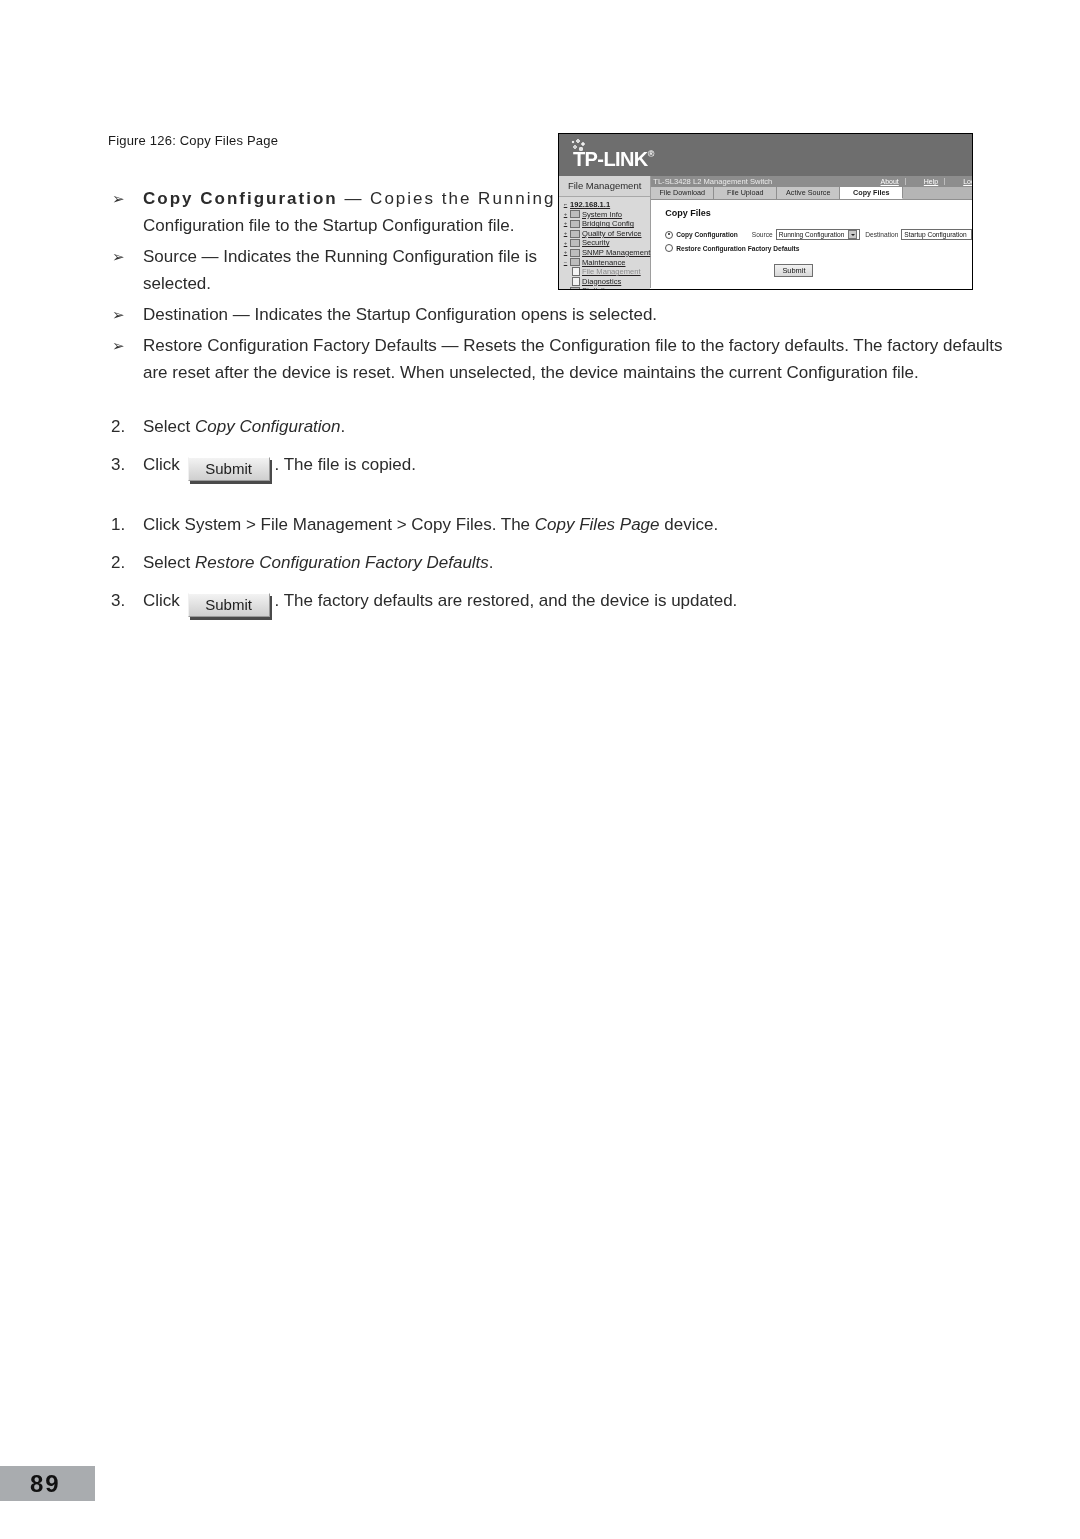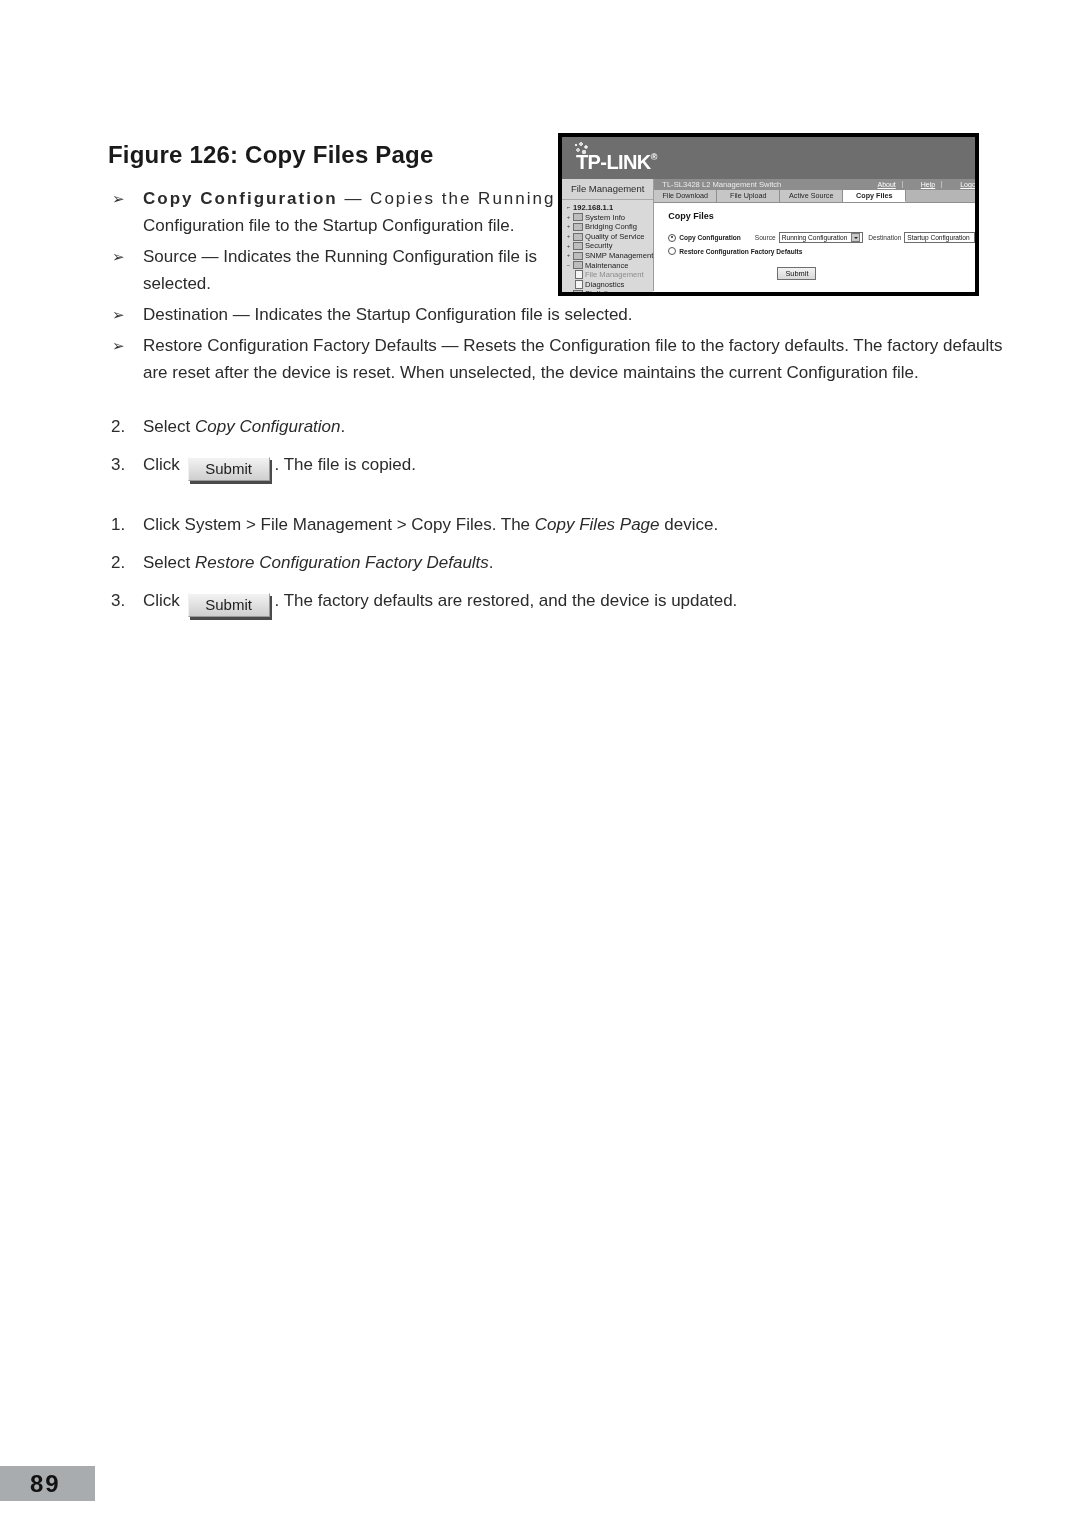--- a/index.html
+++ b/index.html
@@ -13,23 +13,23 @@
     position: relative;
     font-family: "Liberation Sans", sans-serif;
     color: #231f20;
     overflow: hidden;
   }
 
   
   #figure-caption {
     position: absolute;
     left: 108px;
-    top: 141px;
-    font-size: 24px;
-    font-weight: bold;
+    top: 133px;
+    font-size: 13px;
+    font-weight: normal;
     letter-spacing: 0.2px;
     color: #1a1a1a;
   }
 
   
   #body-text {
     position: absolute;
     left: 108px;
     top: 185px;
     width: 880px;
@@ -112,21 +112,21 @@
 
   .para-gap { height: 22px; }
 
   
   #figure-shot {
     position: absolute;
     left: 558px;
     top: 133px;
     width: 413px;
     height: 155px;
-    border: 4px solid #000000;
+    border: 1px solid #000000;
     background: #ffffff;
     overflow: hidden;
     font-family: "Liberation Sans", sans-serif;
   }
   #shot-logobar {
     height: 42px;
     background: #6e6e6e;
     position: relative;
   }
   #shot-logo-mark {
@@ -174,20 +174,21 @@
     text-align: center;
     font-size: 9.5px;
     color: #2b2b2b;
     background: #d4d4d4;
     border-bottom: 1px solid #a8a8a8;
   }
   #shot-tree {
     padding: 3px 0 0 3px;
     background: #d9d9d9;
     height: 90px;
+    text-decoration: underline;
   }
   .tnode {
     display: flex;
     align-items: center;
     font-size: 7.6px;
     color: #1c1c1c;
     line-height: 9.6px;
     height: 9.6px;
     white-space: nowrap;
   }
@@ -224,21 +225,21 @@
   #shot-main {
     flex: 1;
     background: #ffffff;
     position: relative;
   }
   #shot-topbar {
     height: 11px;
     background: #8d8d8d;
     display: flex;
     align-items: center;
-    padding: 0 8px;
+    padding: 0 2px;
     position: relative;
   }
   #shot-dev-title {
     font-size: 7.6px;
     color: #ebebeb;
     flex: 1;
   }
   .toplink {
     font-size: 7px;
     color: #ffffff;
@@ -383,21 +384,21 @@
       <span>Configuration file to the Startup Configuration file.</span>
     </li>
 
     <li class="narrow">
       <span class="arrow">➢</span>
       <span>Source</span><span> — </span><span>Indicates the Running Configuration file is selected.</span>
     </li>
 
     <li class="wide">
       <span class="arrow">➢</span>
-      <span>Destination</span><span> — </span><span>Indicates the Startup Configuration file is selected.</span>
+      <span>Destination</span><span> — </span><span>Indicates the Startup Configuration opens is selected.</span>
     </li>
 
     <li class="wide">
       <span class="arrow">➢</span>
       <span>Restore Configuration Factory Defaults</span><span> — </span><span>Resets the Configuration file to the factory defaults. The factory defaults are reset after the device is reset. When unselected, the device maintains the current Configuration file.</span>
     </li>
 
   </ul>
 
   <div class="para-gap"></div>

